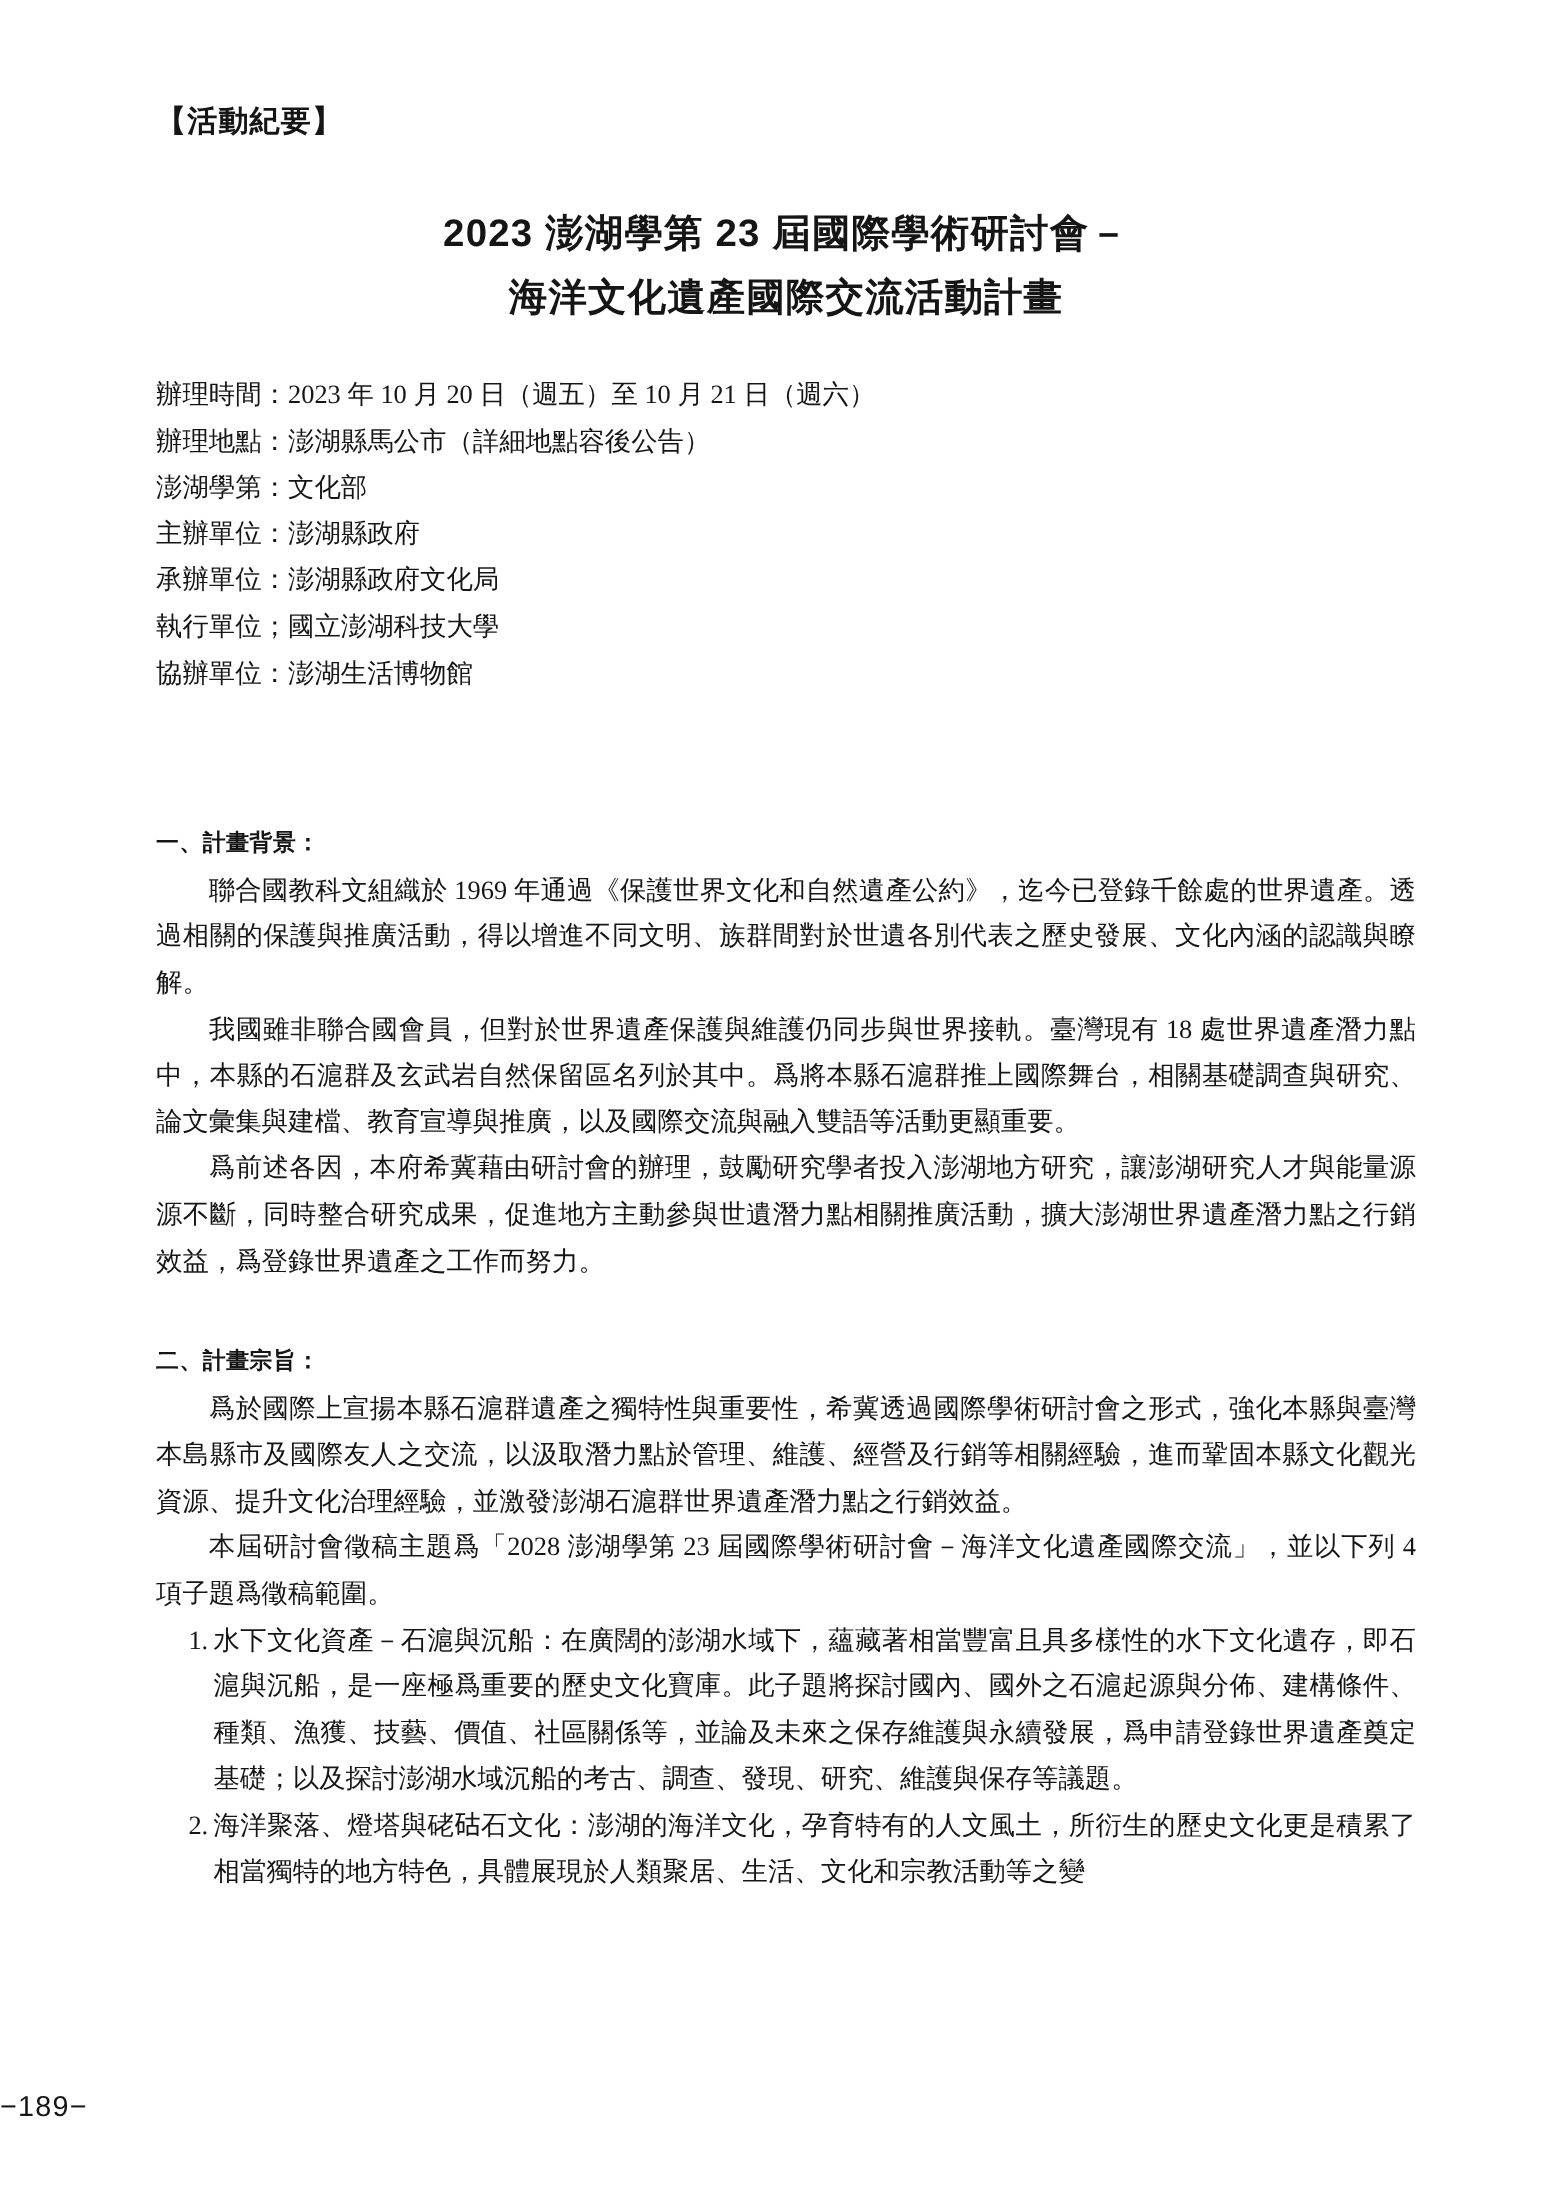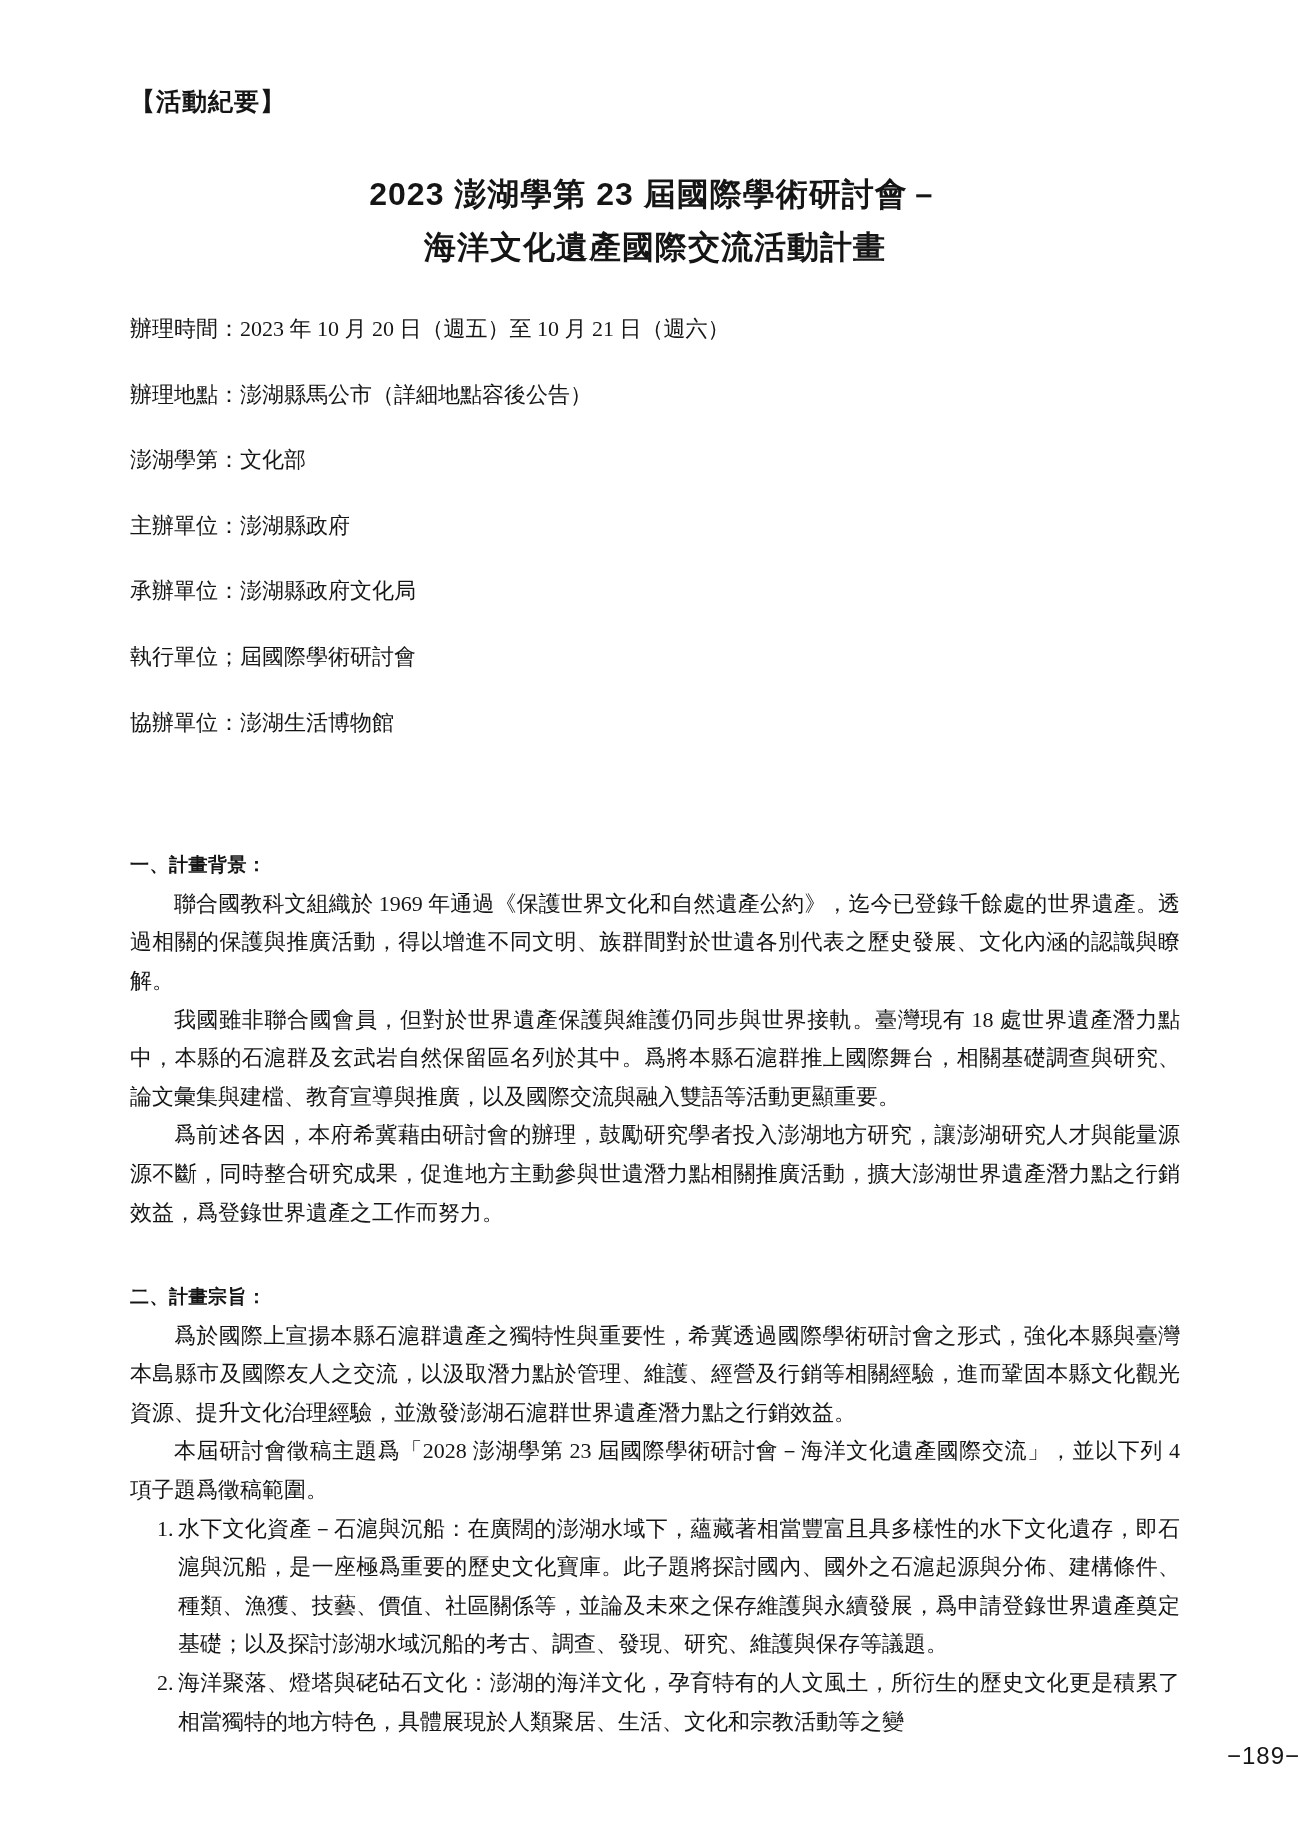--- a/index.html
+++ b/index.html
@@ -38,21 +38,21 @@
     font-size: 32px;
     line-height: 53px;
     letter-spacing: 1px;
   }
   .title .title-line { display: block; }
   .meta {
     margin-top: 36px;
     font-size: 22px;
     line-height: 38.6px;
   }
-  .meta .meta-line { white-space: nowrap; margin-top: 27px; }
+  .meta .meta-line { white-space: nowrap; }
   .sec-background { margin-top: 104px; }
   .sec-purpose   { margin-top: 46px; }
   .sec-heading {
     margin: 0;
     font-family: "Liberation Sans", "DejaVu Sans", sans-serif;
     font-weight: 700;
     font-size: 19px;
     line-height: 38.6px;
     letter-spacing: 0.5px;
   }
@@ -76,21 +76,21 @@
   .num-item .num {
     position: absolute;
     left: 27px;
     top: 0;
   }
   .footer {
     position: absolute;
     left: 0;
     right: 0;
     top: 1742px;
-    text-align: right;
+    text-align: left;
     font-family: "Liberation Sans", "DejaVu Sans", sans-serif;
     font-size: 24px;
     letter-spacing: 1px;
   }
 </style>
 </head>
 <body>
 
 <div class="page">
 
@@ -100,21 +100,21 @@
     <span class="title-line">2023 澎湖學第 23 屆國際學術研討會－</span>
     <span class="title-line">海洋文化遺產國際交流活動計畫</span>
   </h1>
 
   <div class="meta">
     <div class="meta-line">辦理時間：2023 年 10 月 20 日（週五）至 10 月 21 日（週六）</div>
     <div class="meta-line">辦理地點：澎湖縣馬公市（詳細地點容後公告）</div>
     <div class="meta-line">澎湖學第：文化部</div>
     <div class="meta-line">主辦單位：澎湖縣政府</div>
     <div class="meta-line">承辦單位：澎湖縣政府文化局</div>
-    <div class="meta-line">執行單位；屆國際學術研討會</div>
+    <div class="meta-line">執行單位；國立澎湖科技大學</div>
     <div class="meta-line">協辦單位：澎湖生活博物館</div>
   </div>
 
   <section class="sec-background">
     <h2 class="sec-heading">一、計畫背景：</h2>
     <p class="body-p">聯合國教科文組織於 1969 年通過《保護世界文化和自然遺產公約》，迄今已登錄千餘處的世界遺產。透過相關的保護與推廣活動，得以增進不同文明、族群間對於世遺各別代表之歷史發展、文化內涵的認識與瞭解。</p>
     <p class="body-p">我國雖非聯合國會員，但對於世界遺產保護與維護仍同步與世界接軌。臺灣現有 18 處世界遺產潛力點中，本縣的石滬群及玄武岩自然保留區名列於其中。爲將本縣石滬群推上國際舞台，相關基礎調查與研究、論文彙集與建檔、教育宣導與推廣，以及國際交流與融入雙語等活動更顯重要。</p>
     <p class="body-p">爲前述各因，本府希冀藉由研討會的辦理，鼓勵研究學者投入澎湖地方研究，讓澎湖研究人才與能量源源不斷，同時整合研究成果，促進地方主動參與世遺潛力點相關推廣活動，擴大澎湖世界遺產潛力點之行銷效益，爲登錄世界遺產之工作而努力。</p>
   </section>
 

